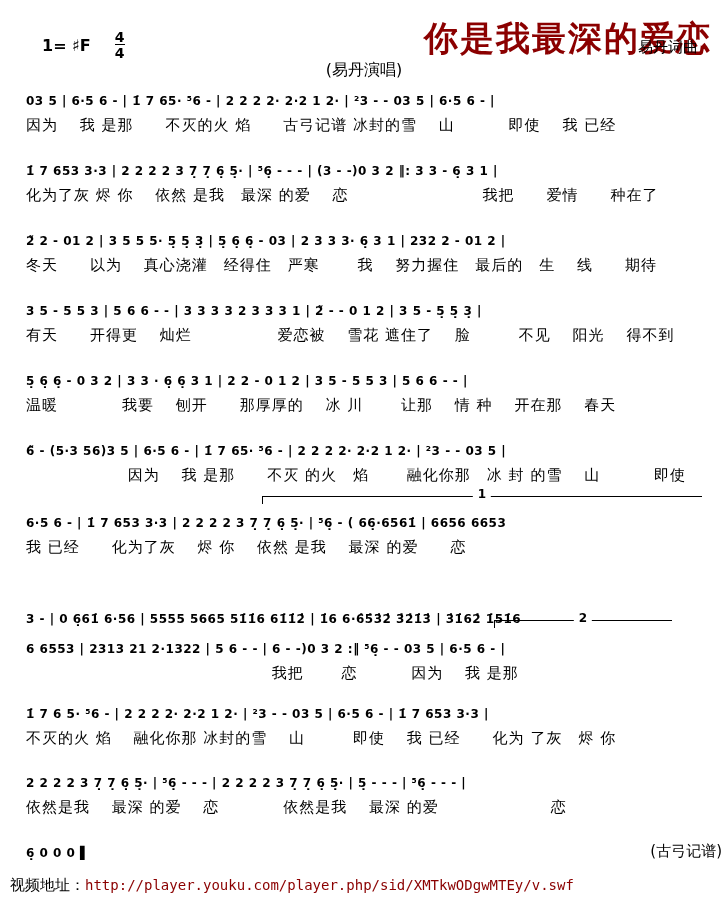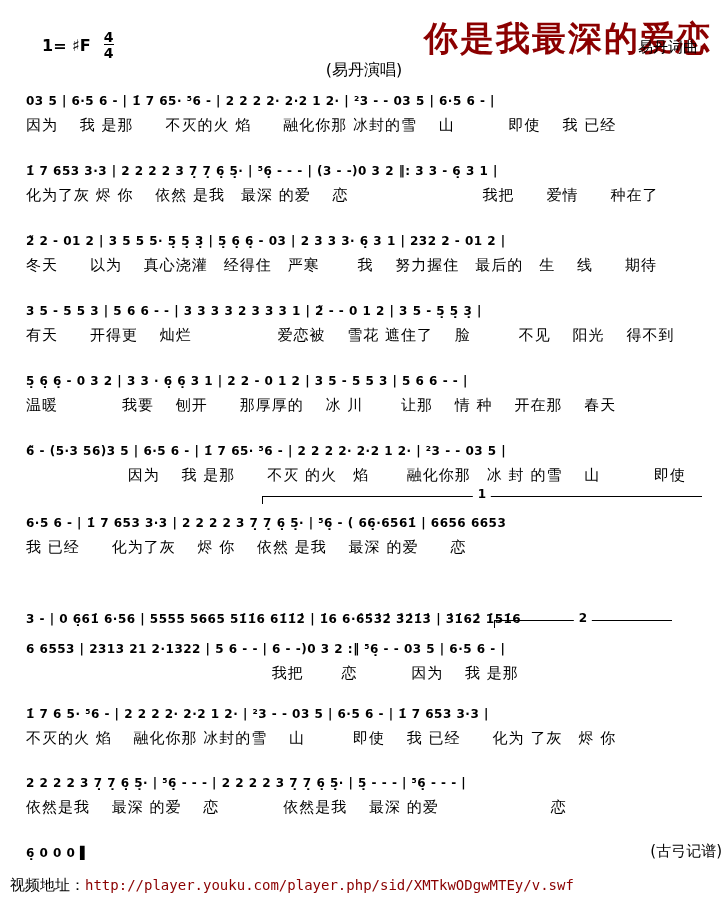--- a/index.html
+++ b/index.html
@@ -7,21 +7,21 @@
     position:relative;
     width:728px;height:919px;
     background:#ffffff;
     font-family:"DejaVu Sans",sans-serif;
     color:#000;
     overflow:hidden;
   }
   
   .hdr-key{
     position:absolute;top:30px;left:42px;
-    display:flex;align-items:center;gap:9px;
+    display:flex;align-items:center;gap:20px;
     font-size:16px;font-weight:bold;
   }
   .timesig{display:inline-flex;flex-direction:column;align-items:center;line-height:1;margin-left:4px;}
   .timesig .tt{font-size:14px;font-weight:bold;}
   .timesig .tb{font-size:14px;font-weight:bold;border-top:1.5px solid #000;padding-top:1px;}
   .title{
     position:absolute;top:16px;left:0;width:712px;
     text-align:right;font-size:34px;font-weight:bold;
     color:#8b0000;letter-spacing:2px;
   }
@@ -76,21 +76,21 @@
       <span class="tt">4</span>
       <span class="tb">4</span>
     </span>
   </div>
   <div class="title">你是我最深的爱恋</div>
   <div class="subtitle">(易丹演唱)</div>
   <div class="credit">易丹词曲</div>
 
   <div class="row" style="top:90px">
     <div class="music">03 5 | 6·5 6 - | 1̇ 7 65· ⁵6 - | 2 2 2 2· 2·2 1 2· | ²3 - - 03 5 | 6·5 6 - |</div>
-    <div class="lyr">因为　 我 是那　　不灭的火 焰　　融化你那 冰封的雪　 山　　　 即使　 我 已经</div>
+    <div class="lyr">因为　 我 是那　　不灭的火 焰　　古弓记谱 冰封的雪　 山　　　 即使　 我 已经</div>
   </div>
   <div class="row" style="top:160px">
     <div class="music">1̇ 7 653 3·3 | 2 2 2 2 3 7̣ 7̣ 6̣ 5̣· | ⁵6̣ - - - | (3 - -)0 3 2 ‖: 3 3 - 6̣ 3 1 |</div>
     <div class="lyr">化为了灰 烬 你　 依然 是我　最深 的爱　 恋　　　　　　　　 我把　　爱情　　种在了</div>
   </div>
   <div class="row" style="top:230px">
     <div class="music">2̃ 2 - 01 2 | 3 5 5 5· 5̣ 5̣ 3̣ | 5̣ 6̣ 6̣ - 03 | 2 3 3 3· 6̣ 3 1 | 232 2 - 01 2 |</div>
     <div class="lyr">冬天　　以为　 真心浇灌　经得住　严寒　　 我　 努力握住　最后的　生　 线　　期待</div>
   </div>
   <div class="row" style="top:300px">

